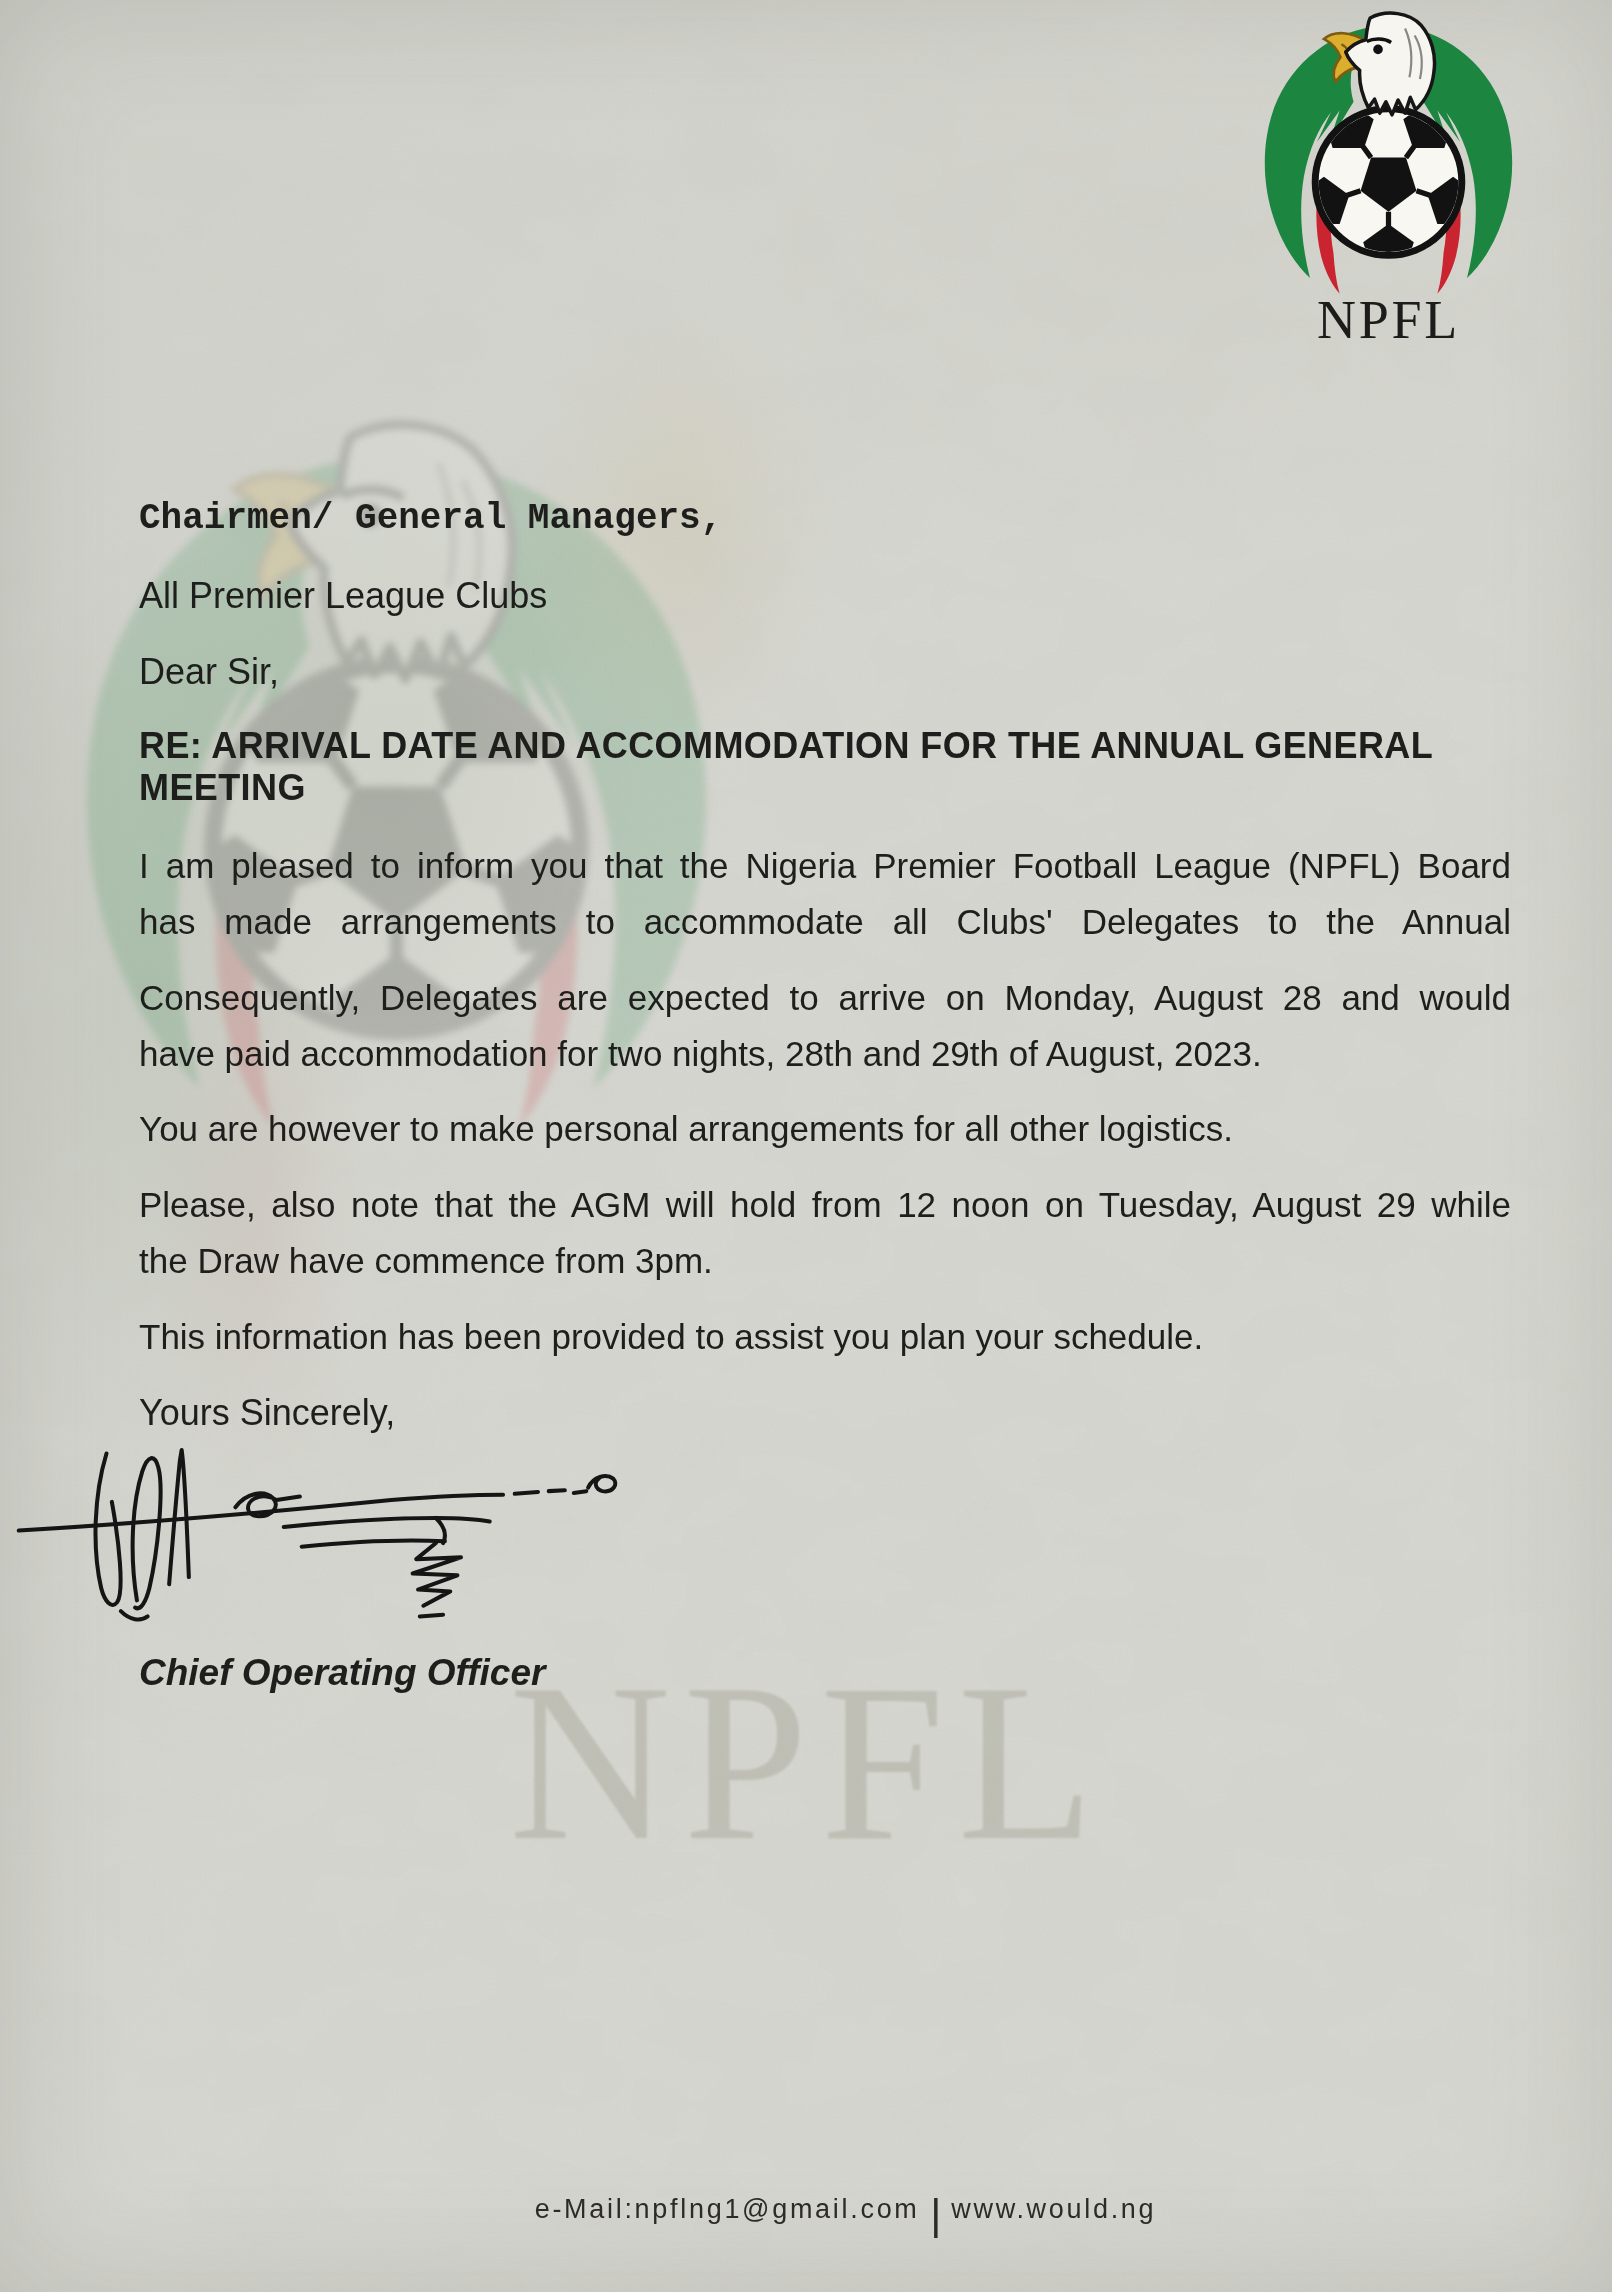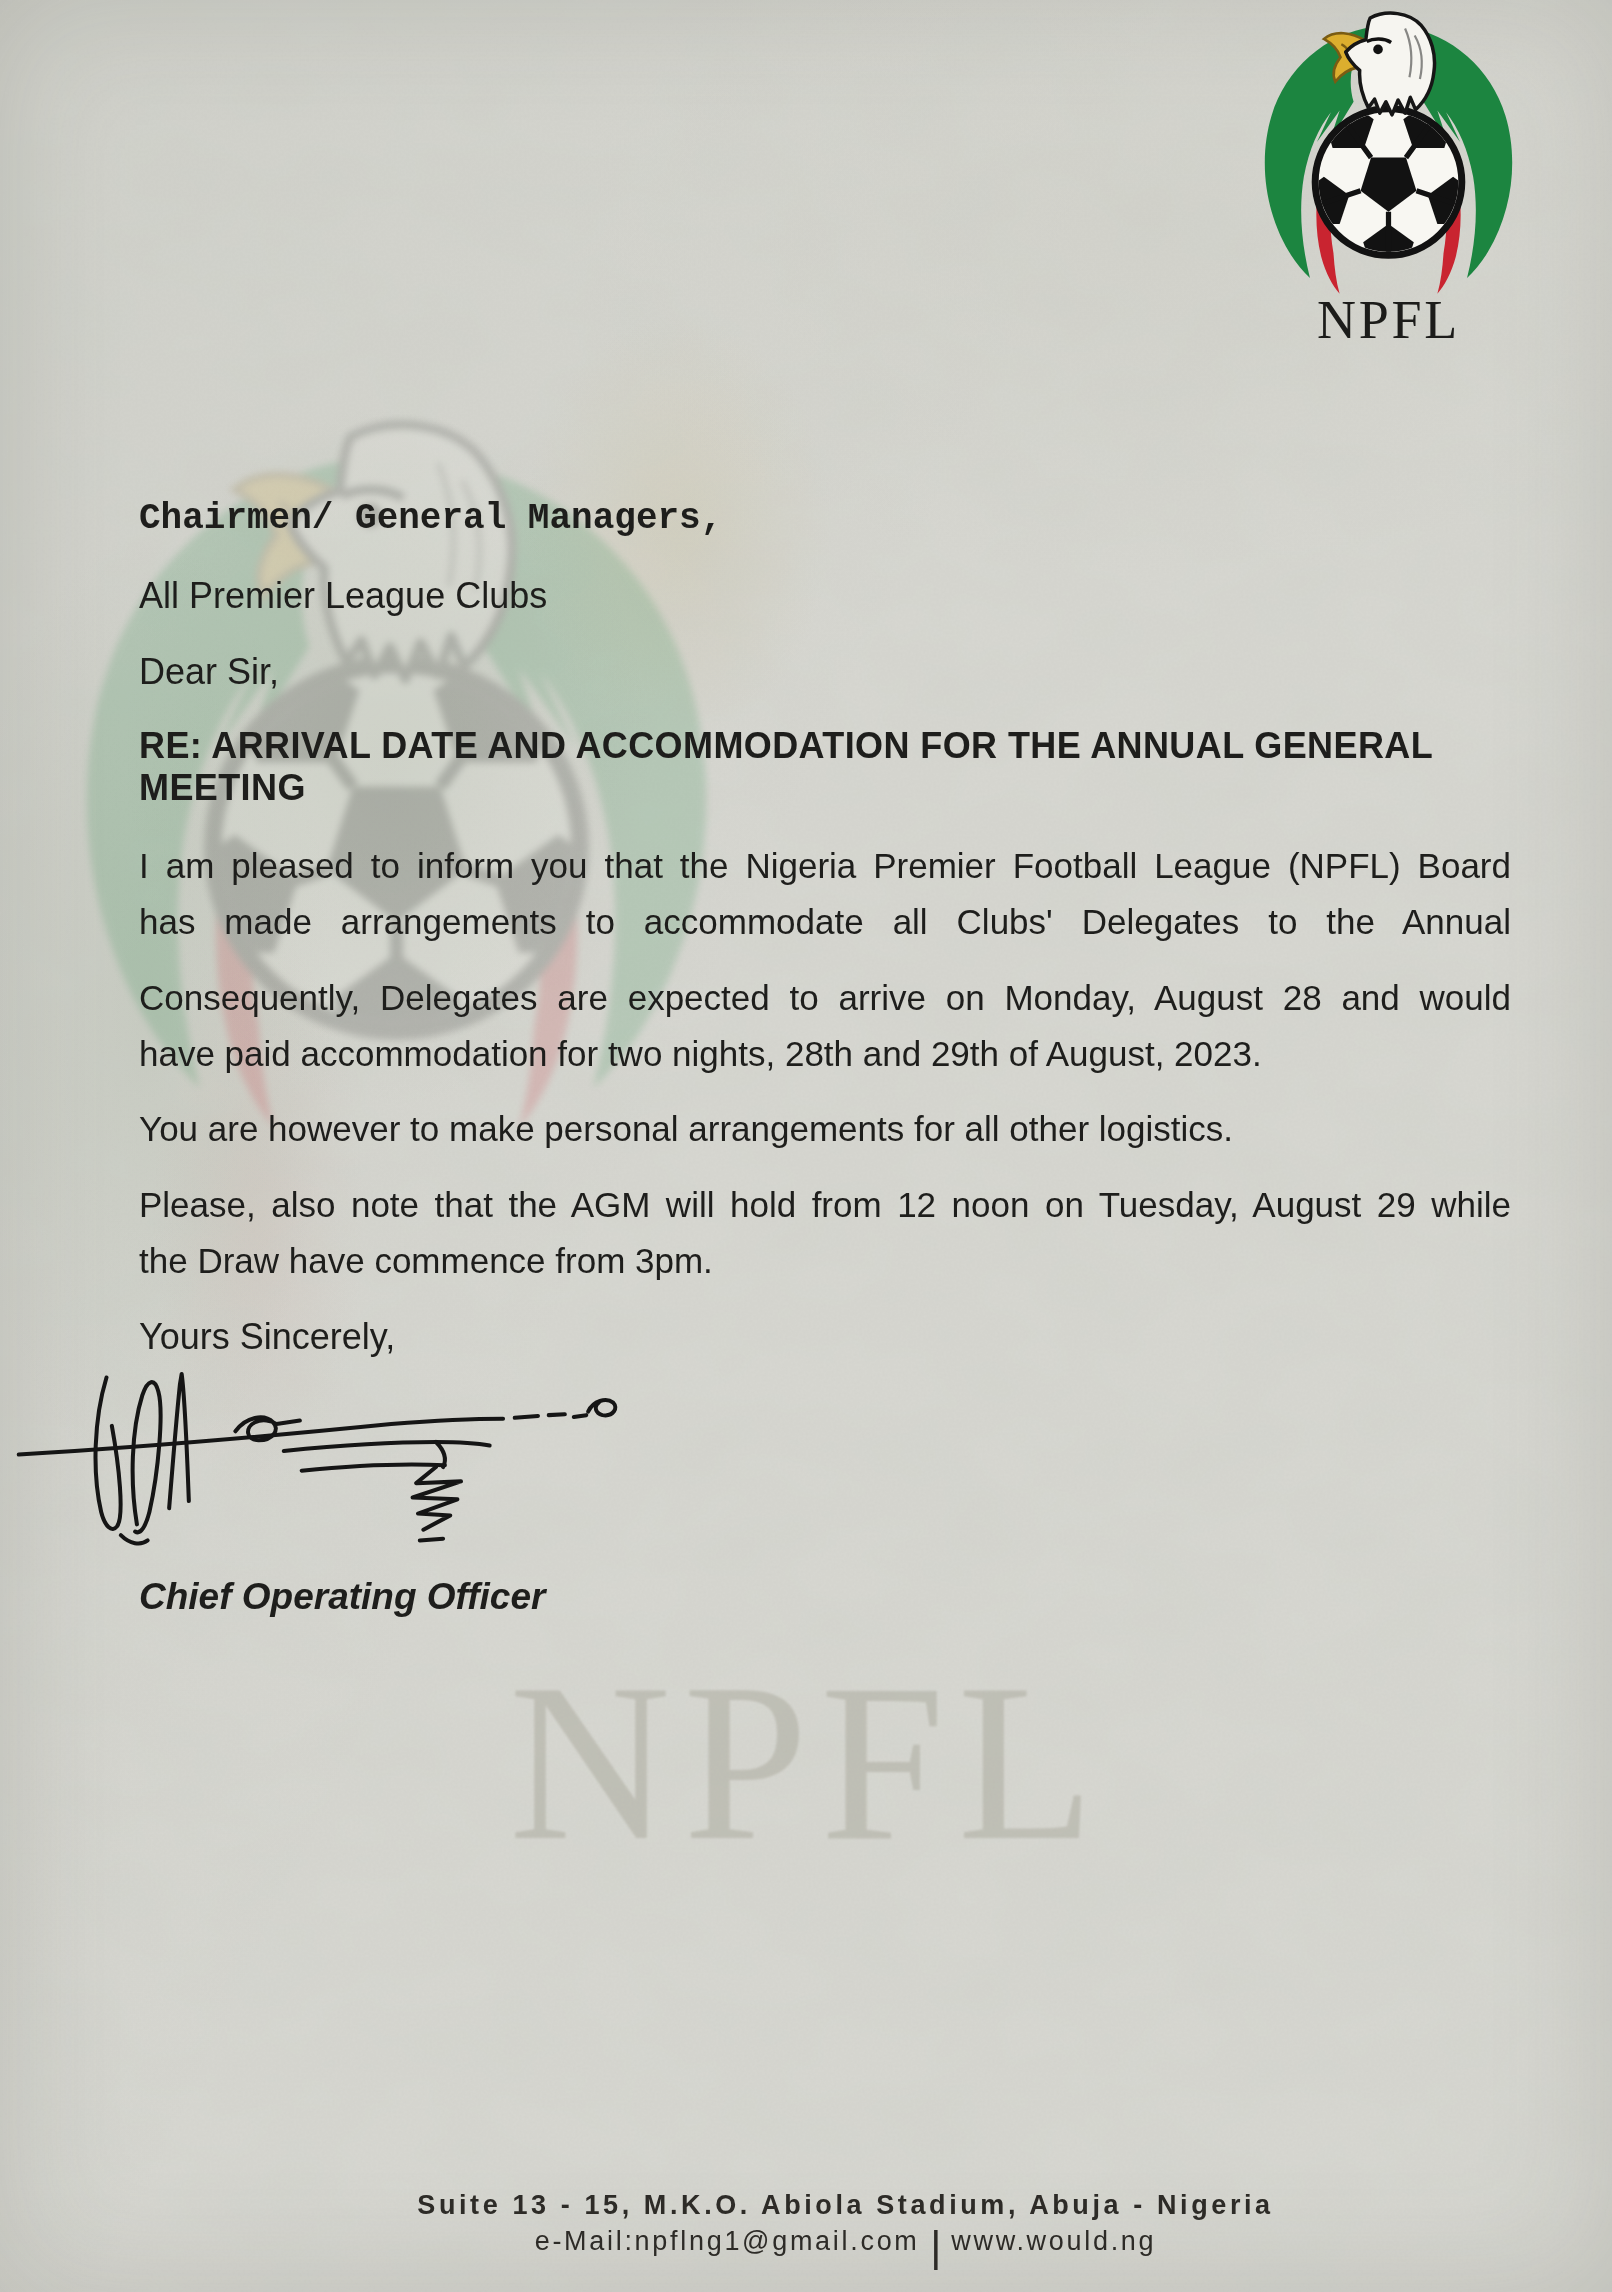--- a/index.html
+++ b/index.html
@@ -159,20 +159,23 @@
 
     <div class="para">
       <div class="line">You are however to make personal arrangements for all other logistics.</div>
     </div>
 
     <div class="para">
       <div class="line j">Please, also note that the AGM will hold from 12 noon on Tuesday, August 29 while</div>
       <div class="line">the Draw have commence from 3pm.</div>
     </div>
 
+    <div class="para">
+      <div class="line">This information has been provided to assist you plan your schedule.</div>
+    </div>
 
     <div class="closing">Yours Sincerely,</div>
 
     <svg class="signature" width="627" height="188" viewBox="0 0 700 210" fill="none" stroke="#151515" stroke-width="4.5" stroke-linecap="round" stroke-linejoin="round">
       <path d="M 4 100 C 140 92, 300 78, 420 66 C 470 62, 515 60, 545 60"></path>
       <path d="M 558 59 L 584 57 M 596 56 L 614 55"></path>
       <path d="M 624 58 L 638 56"></path>
       <path d="M 640 52 C 646 40, 660 36, 668 42 C 674 48, 668 58, 656 56 C 648 54, 646 46, 652 42"></path>
       <path d="M 102 14 C 88 60, 86 120, 96 164 C 100 180, 108 188, 114 180 C 122 168, 116 112, 108 68"></path>
       <path d="M 136 178 C 128 130, 130 72, 142 34 C 148 16, 156 14, 160 30 C 166 52, 160 120, 150 164 C 146 180, 140 190, 134 186"></path>
@@ -183,20 +186,19 @@
       <path d="M 320 118 C 380 112, 440 110, 480 112"></path>
       <path d="M 470 86 C 480 96, 482 106, 478 114"></path>
       <path d="M 470 114 L 448 132 L 498 130 L 444 148 L 494 150 L 450 166 L 486 168 L 456 184"></path>
       <path d="M 452 196 L 478 194"></path>
     </svg>
 
     <div class="sig-title">Chief Operating Officer</div>
   </main>
 
   <footer class="footer">
-    <div class="f1">Suite 13 - 15, M.K.O. Abiola Stadium, Abuja - Nigeria</div>
     <div class="f2">
       <span>e-Mail:</span><span class="b">npflng1</span><span>@gmail.com</span><span class="sep">|</span><span class="b">www.would.ng</span>
     </div>
   </footer>
 
 </div>
 
 
 </body></html>

